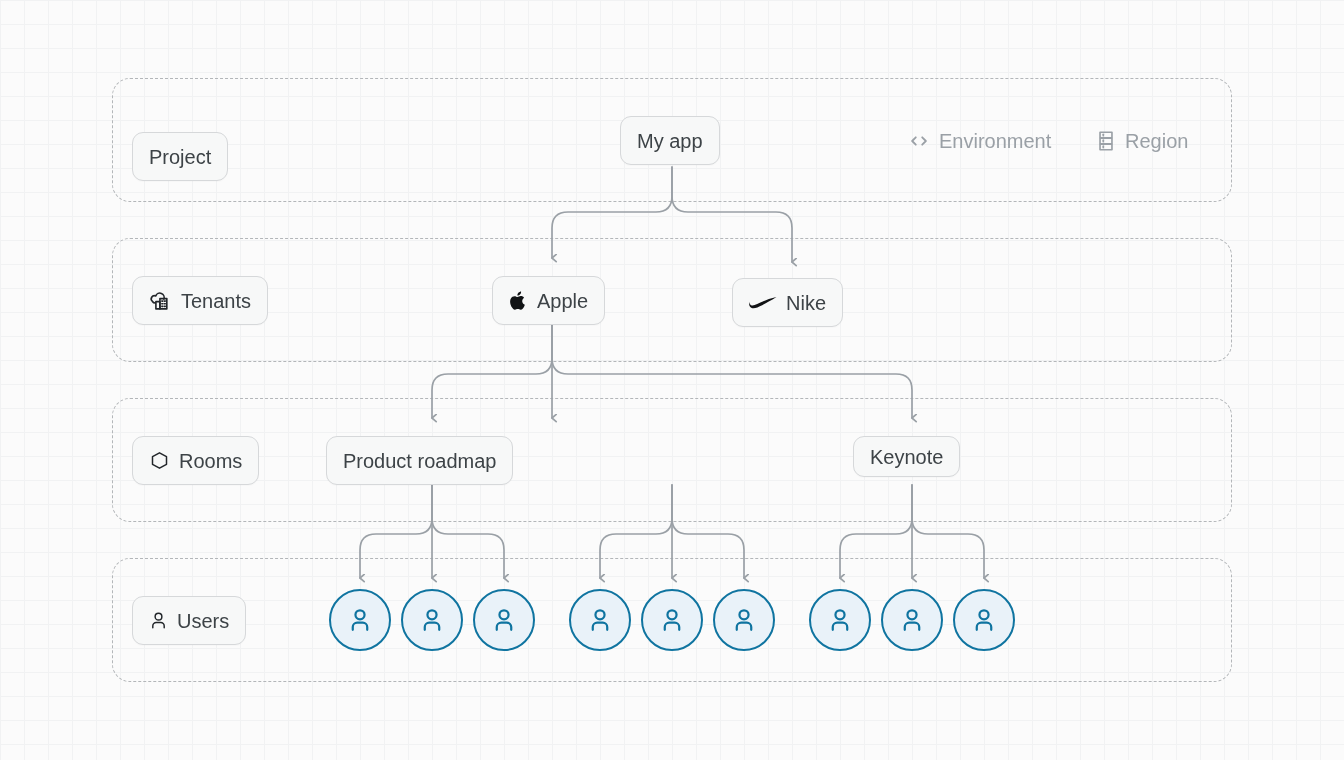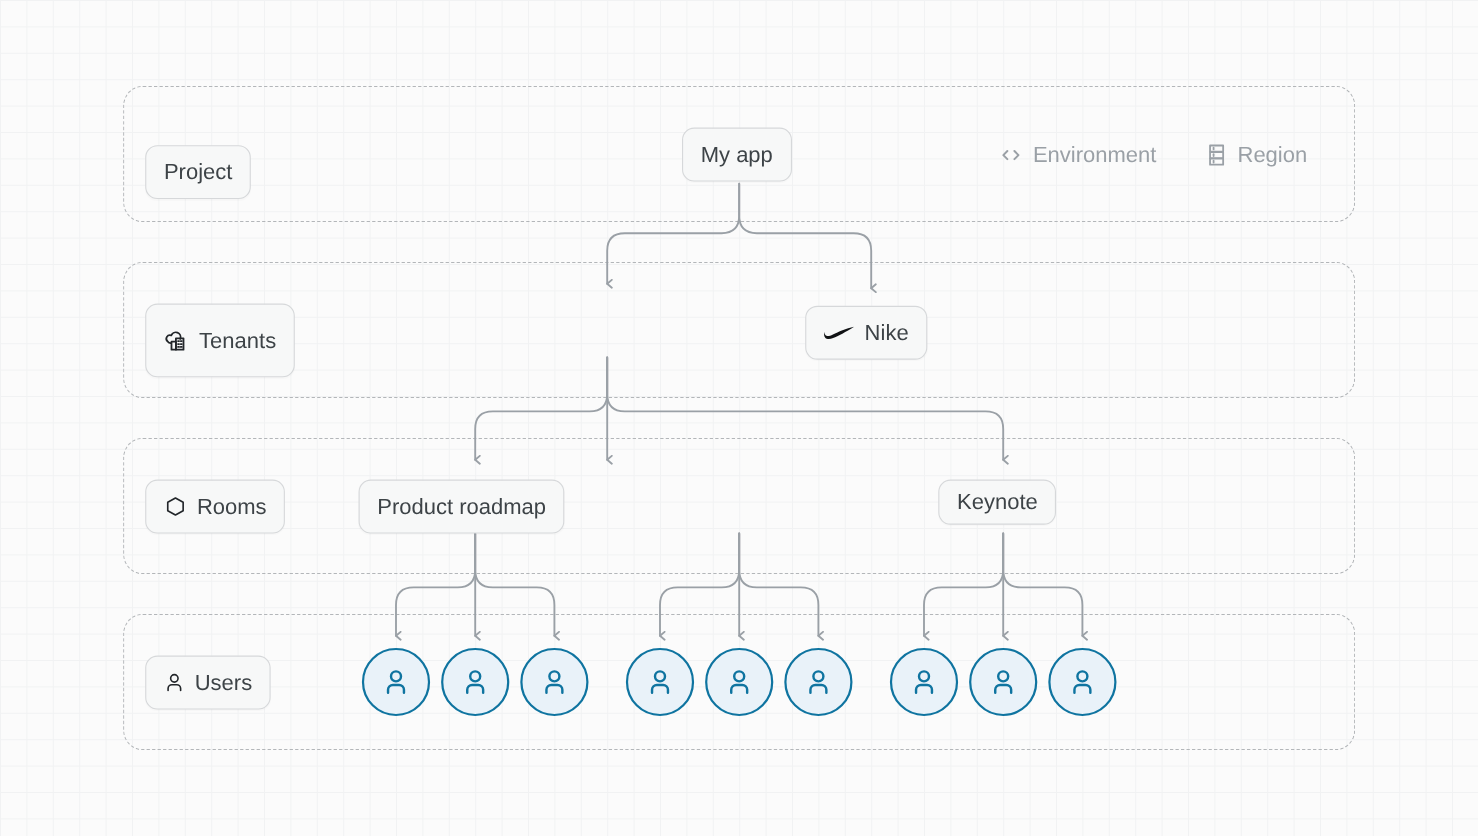--- a/index.html
+++ b/index.html
@@ -149,37 +149,50 @@
         <rect x="3.5" y="9" width="13" height="6"></rect>
         <rect x="3.5" y="15.5" width="13" height="6"></rect>
         <line x1="7" y1="4.6" x2="7" y2="6.4" stroke-linecap="round"></line>
         <line x1="7" y1="11.1" x2="7" y2="12.9" stroke-linecap="round"></line>
         <line x1="7" y1="17.6" x2="7" y2="19.4" stroke-linecap="round"></line>
       </svg>
     </span>
     <span>Region</span>
   </div>
 
-  <div class="chip" style="left:132px; top:276px; height:67px;">
+  <div class="chip" style="left:132px; top:276px; height:49px;">
     <span class="icon">
       <svg width="23" height="23" viewBox="0 0 24 24" fill="none" stroke="#22262a" stroke-width="1.7" stroke-linecap="round" stroke-linejoin="round">
         <path d="M15.5,10.5 A4,4 0 1 0 7,7.2 A3.4,3.4 0 0 0 3.6,13 A3.4,3.4 0 0 0 6.6,14.6"></path>
         <rect x="7.2" y="13.2" width="4.2" height="7.6"></rect>
         <rect x="11.4" y="10" width="7.2" height="10.8"></rect>
         <line x1="13.4" y1="12.6" x2="14.4" y2="12.6"></line>
         <line x1="16" y1="12.6" x2="17" y2="12.6"></line>
         <line x1="13.4" y1="15.4" x2="14.4" y2="15.4"></line>
         <line x1="16" y1="15.4" x2="17" y2="15.4"></line>
         <line x1="13.4" y1="18.1" x2="14.4" y2="18.1"></line>
         <line x1="16" y1="18.1" x2="17" y2="18.1"></line>
       </svg>
     </span>
     <span class="chip-label">Tenants</span>
   </div>
 
+  <div class="chip" style="left:492px; top:276px; height:49px;">
+    <span class="icon">
+      <svg width="19" height="23" viewBox="0 0 20 24" fill="#111315">
+        <path d="M13.9,12.6c0-2.3,1.9-3.4,2-3.5c-1.1-1.6-2.8-1.8-3.4-1.8c-1.4-0.1-2.8,0.9-3.5,0.9
+                 c-0.7,0-1.9-0.8-3.1-0.8c-1.6,0-3.1,0.9-3.9,2.4c-1.7,2.9-0.4,7.2,1.2,9.6c0.8,1.2,1.8,2.5,3,2.4
+                 c1.2-0.1,1.7-0.8,3.1-0.8c1.4,0,1.9,0.8,3.2,0.7c1.3,0,2.1-1.2,2.9-2.4c0.9-1.3,1.3-2.6,1.3-2.7
+                 C16.7,16.6,13.9,15.5,13.9,12.6z"></path>
+        <path d="M11.8,5.4c0.6-0.8,1.1-1.9,0.9-3c-0.9,0-2.1,0.6-2.8,1.4C9.3,4.5,8.7,5.7,8.8,6.7
+                 C9.9,6.8,11.1,6.2,11.8,5.4z"></path>
+      </svg>
+    </span>
+    <span class="chip-label">Apple</span>
+  </div>
 
   <div class="chip" style="left:732px; top:278px; height:49px;">
     <span class="icon">
       <svg width="28" height="14" viewBox="0 0 32 14" fill="#111315">
         <path d="M31.4,0.2C22.8,5.5,14.8,10.1,9.6,12c-3.4,1.2-6.4,1.5-8.2-0.5C0.1,10.2-0.3,8,0.9,5.5
                  c-0.5,2.3,0.4,4,2.5,4.3c1.6,0.2,3.6-0.4,6-1.6C15,5.5,23,1.9,31.4,0.2z"></path>
       </svg>
     </span>
     <span class="chip-label">Nike</span>
   </div>

